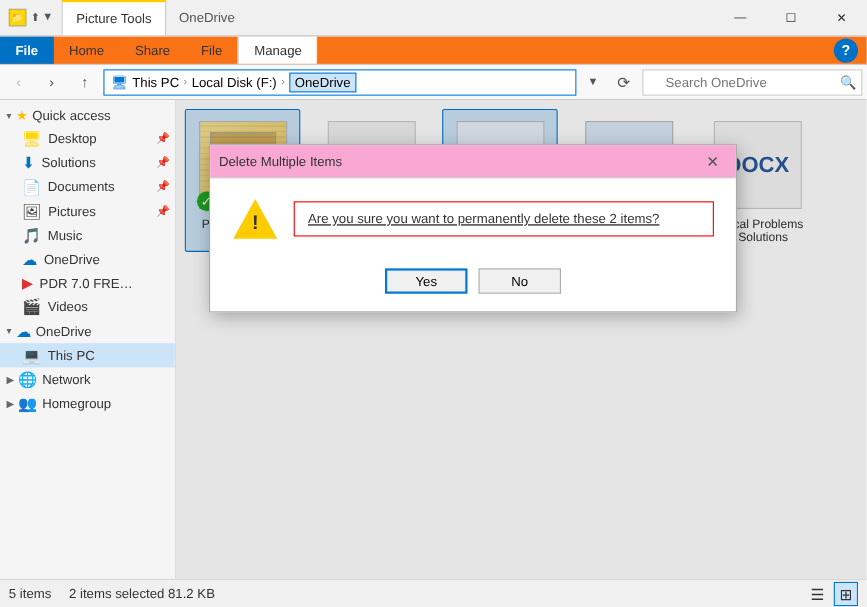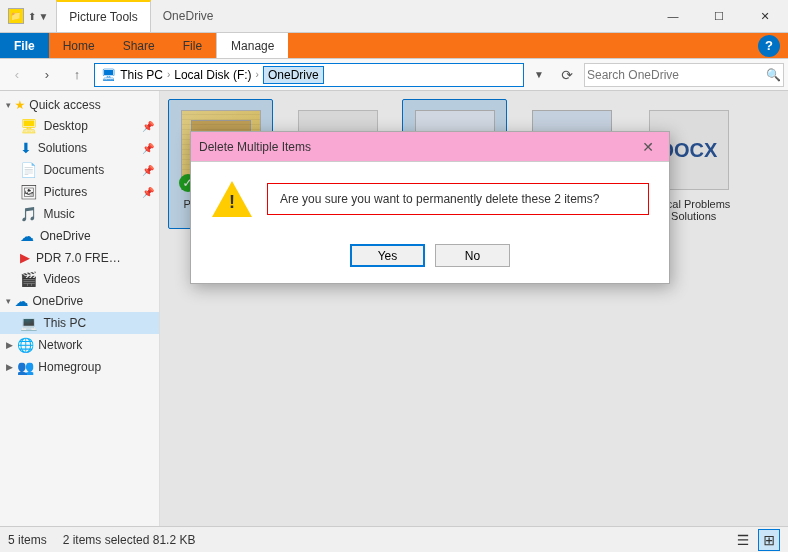--- a/index.html
+++ b/index.html
@@ -135,21 +135,21 @@
     }
     .refresh-btn {
       width: 26px; height: 24px;
       display: flex; align-items: center; justify-content: center;
       cursor: pointer; color: #555; font-size: 14px;
     }
     .search-box {
       width: 200px; height: 24px;
       border: 1px solid #ccc;
       display: flex; align-items: center;
-      padding: 0 2px;
+      padding: 0 20px;
       background: #fff;
       gap: 4px;
     }
     .search-box input {
       border: none; outline: none; font-size: 12px; flex: 1; color: #999;
     }
 
     
     .main-layout {
       display: flex;
@@ -320,20 +320,21 @@
       display: flex; align-items: center; justify-content: center;
       cursor: pointer;
       font-size: 14px;
       color: #555;
     }
     .dialog-body {
       padding: 16px 20px;
       display: flex;
       gap: 14px;
       align-items: center;
+      text-decoration: underline;
     }
     .warning-icon {
       width: 42px; height: 42px;
       flex-shrink: 0;
       display: flex; align-items: center; justify-content: center;
     }
     .warning-triangle {
       width: 40px; height: 36px;
       position: relative;
     }

